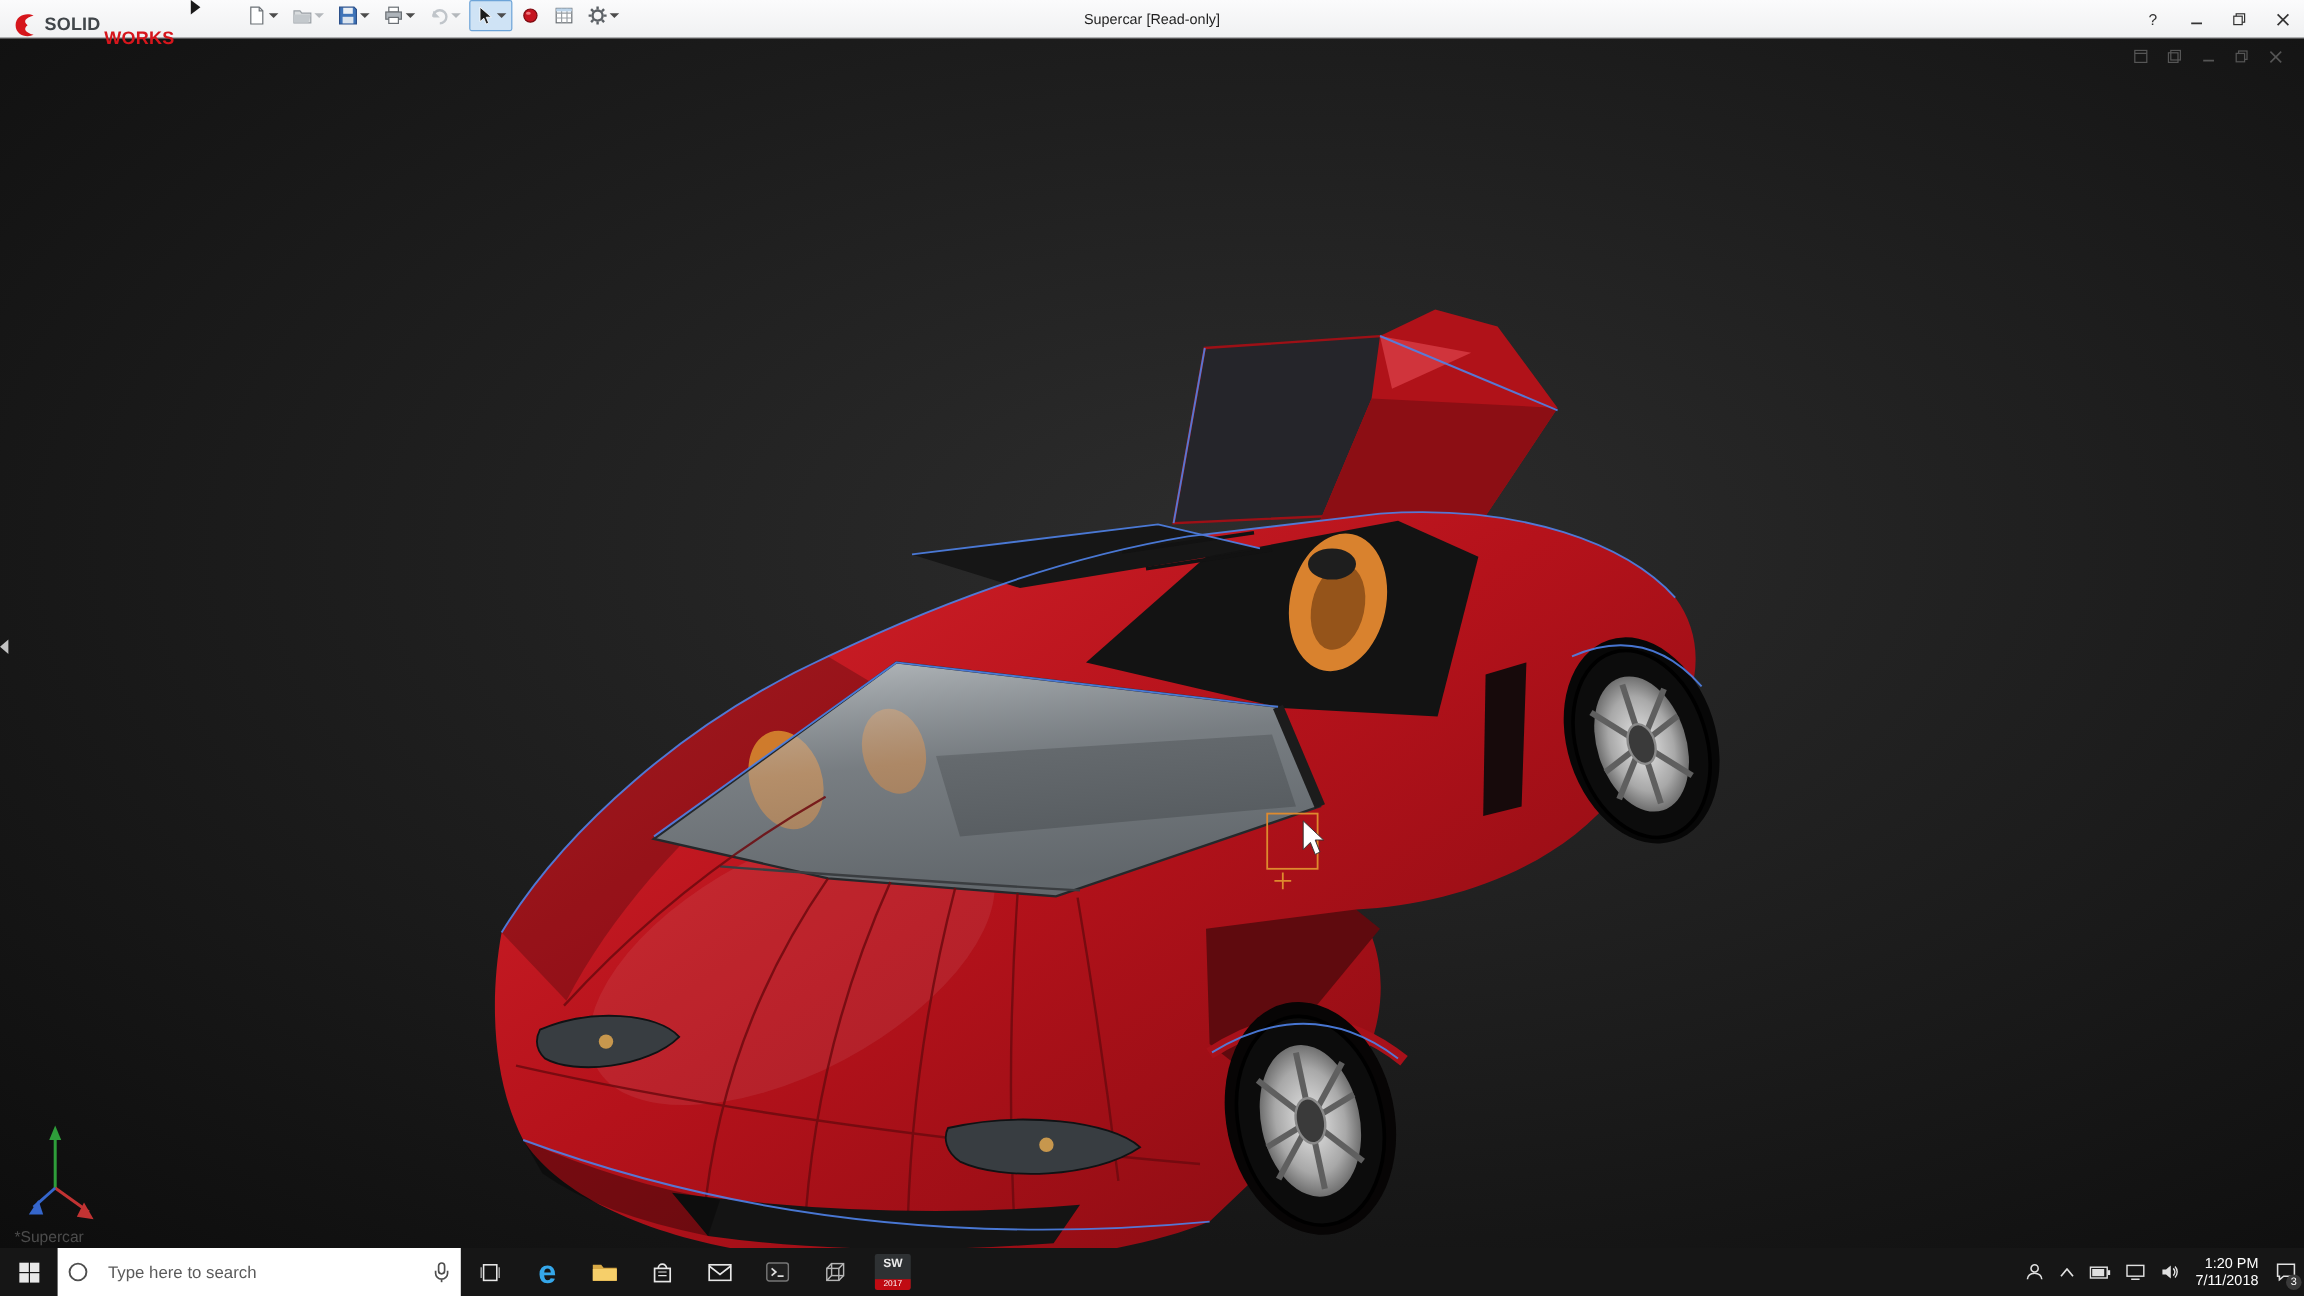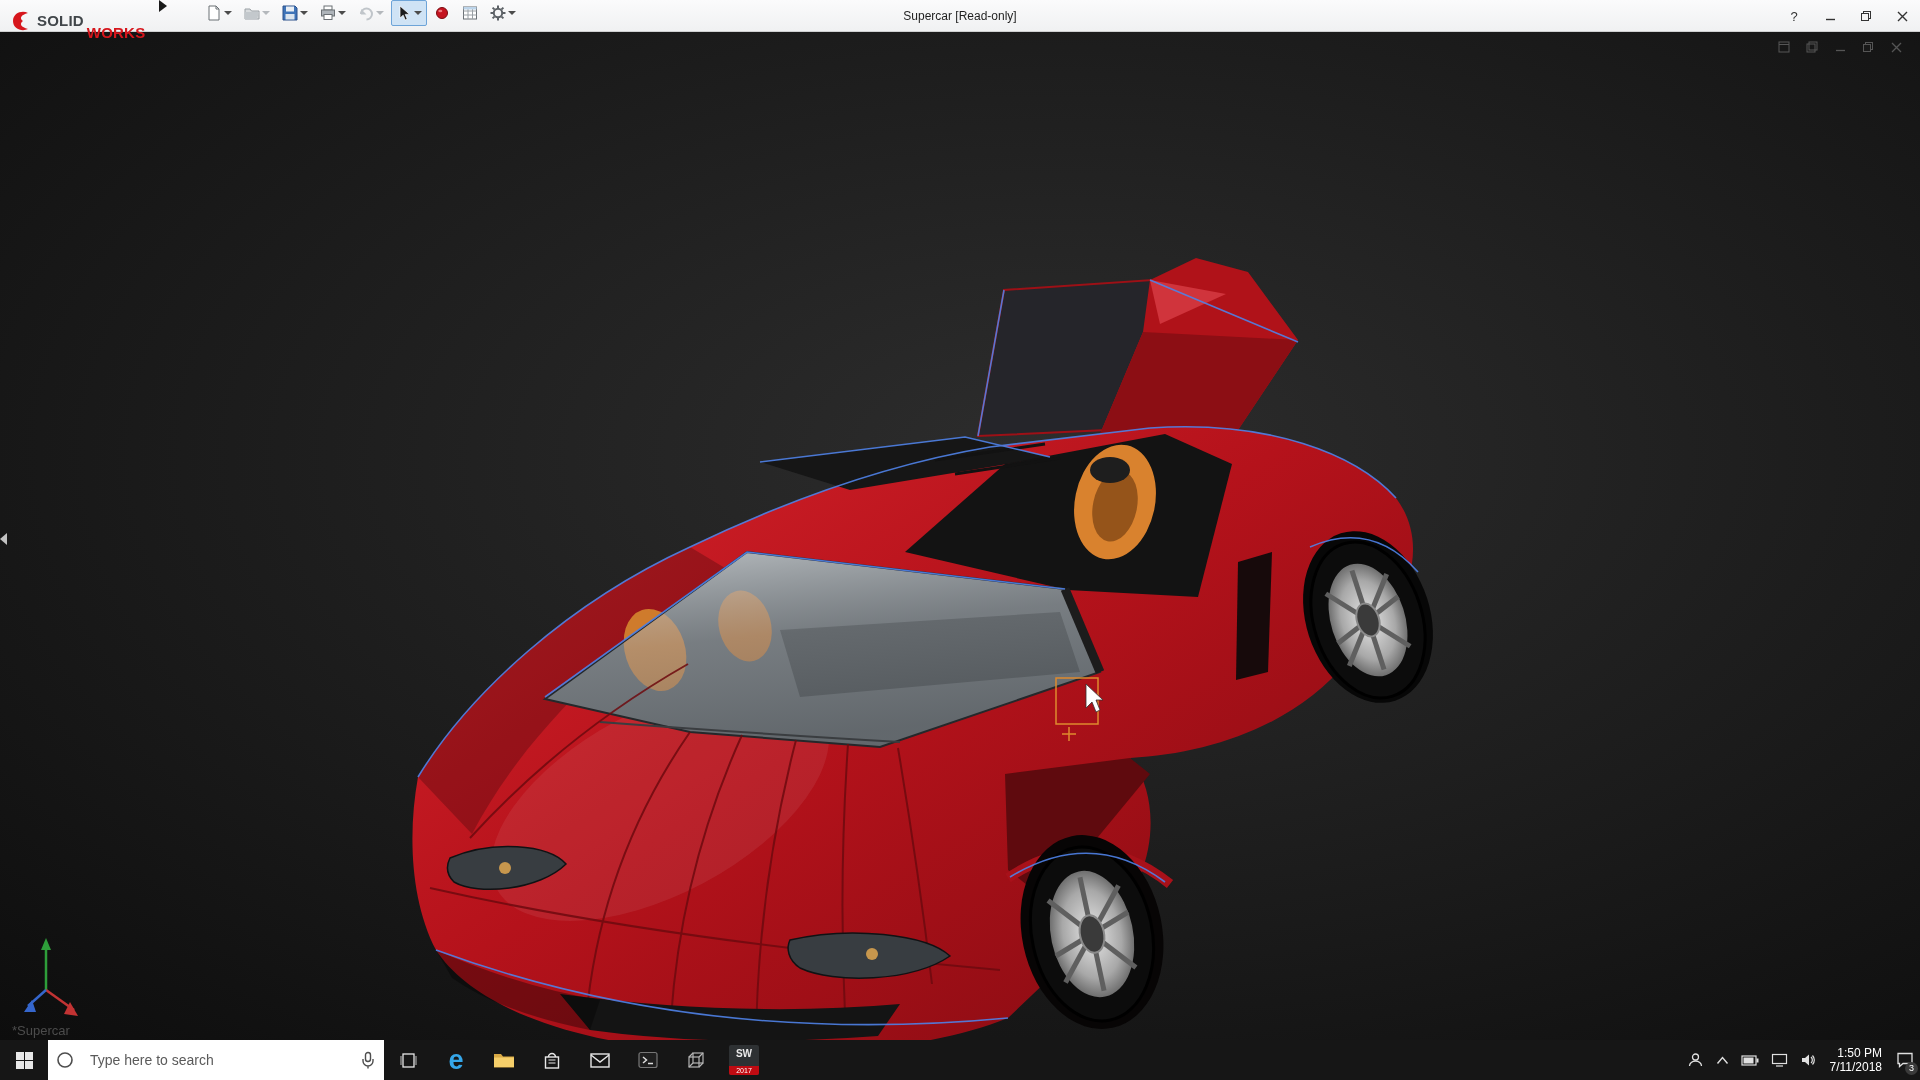--- a/index.html
+++ b/index.html
@@ -457,21 +457,21 @@
         <line x1="5" y1="13" x2="12" y2="13" stroke="#e0e0e0" stroke-width="1.2"></line>
       </svg>
     </div>
     <div class="tray-btn">
       <svg width="16" height="14" viewBox="0 0 16 14">
         <polygon points="2,5 5,5 9,1.5 9,12.5 5,9 2,9" fill="#e0e0e0"></polygon>
         <path d="M11 4 a4 4 0 0 1 0 6 M12.5 2.5 a6.5 6.5 0 0 1 0 9" fill="none" stroke="#e0e0e0" stroke-width="1.2"></path>
       </svg>
     </div>
     <div class="clock">
-      <div>1:50 PM</div>
+      <div>1:20 PM</div>
       <div>7/11/2018</div>
     </div>
     <div class="tray-btn action-center">
       <svg width="18" height="16" viewBox="0 0 18 16">
         <path d="M2 1.5 h14 v10 h-9 l-3.5 3 v-3 H2 z" fill="none" stroke="#e0e0e0" stroke-width="1.3"></path>
       </svg>
       <span class="badge">3</span>
     </div>
   </div>
 </div>

